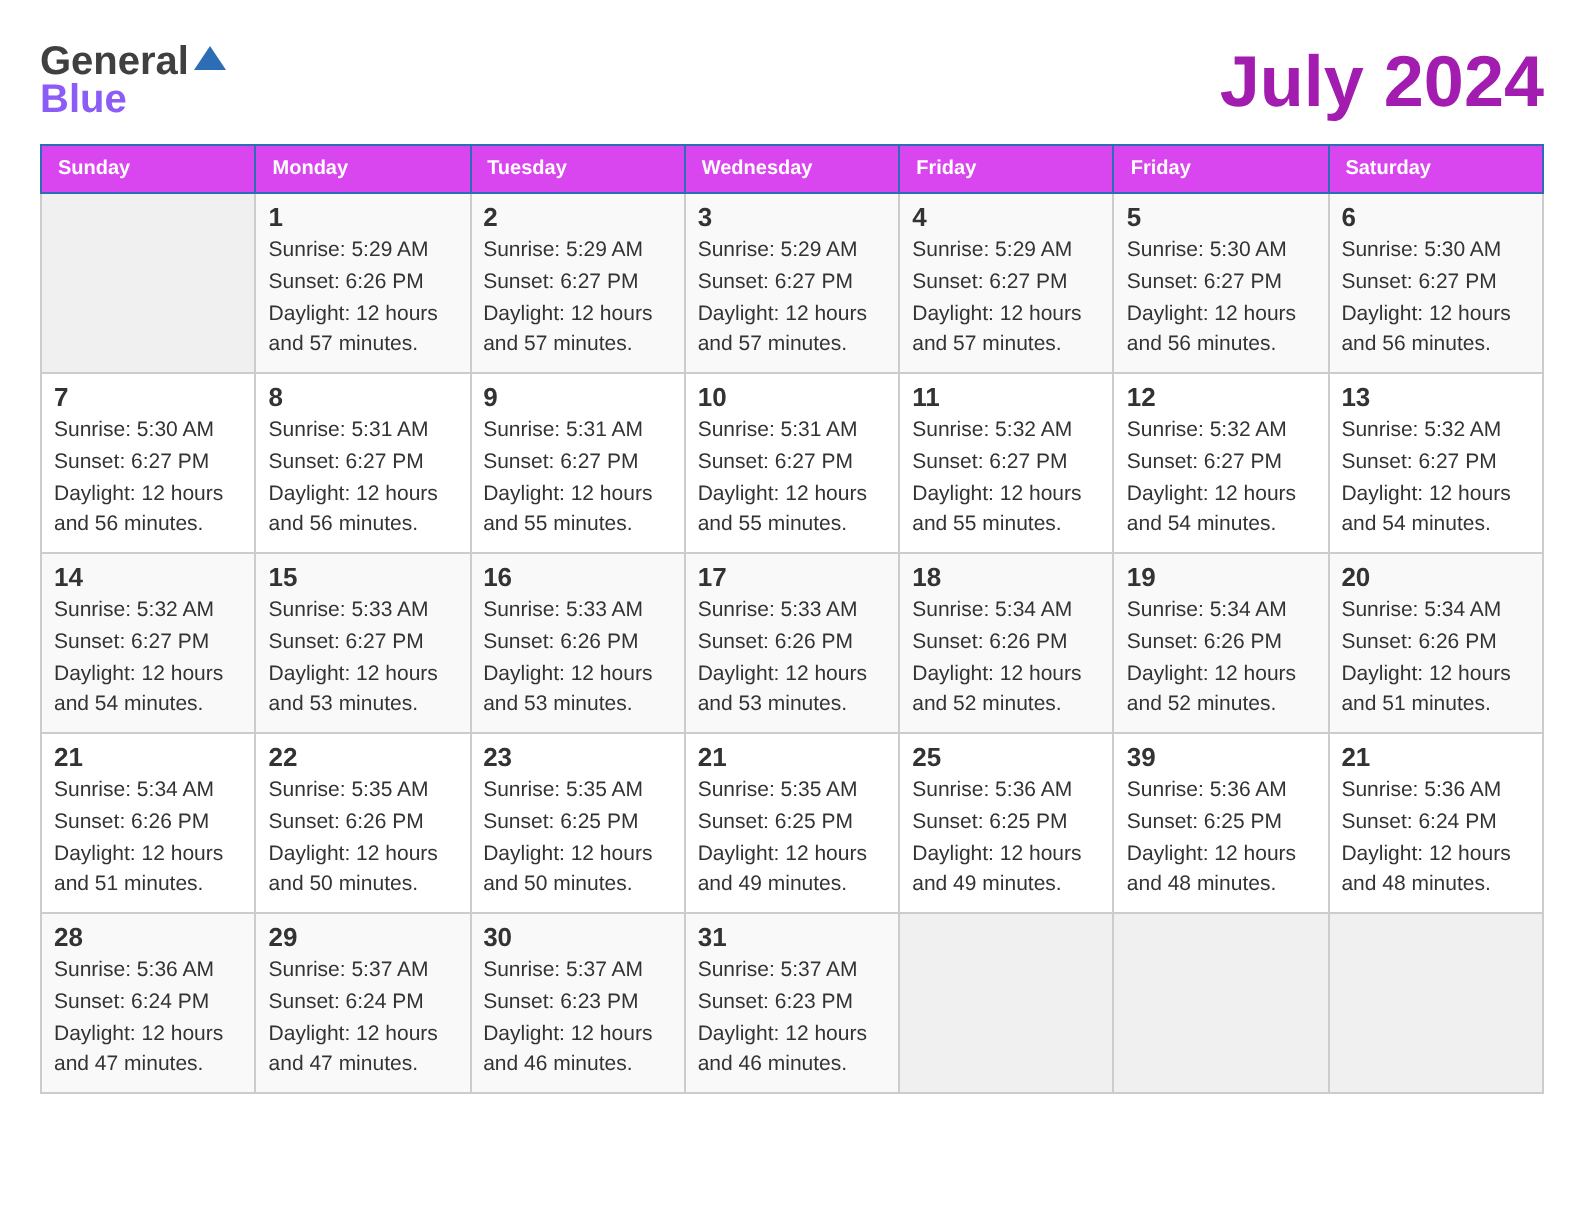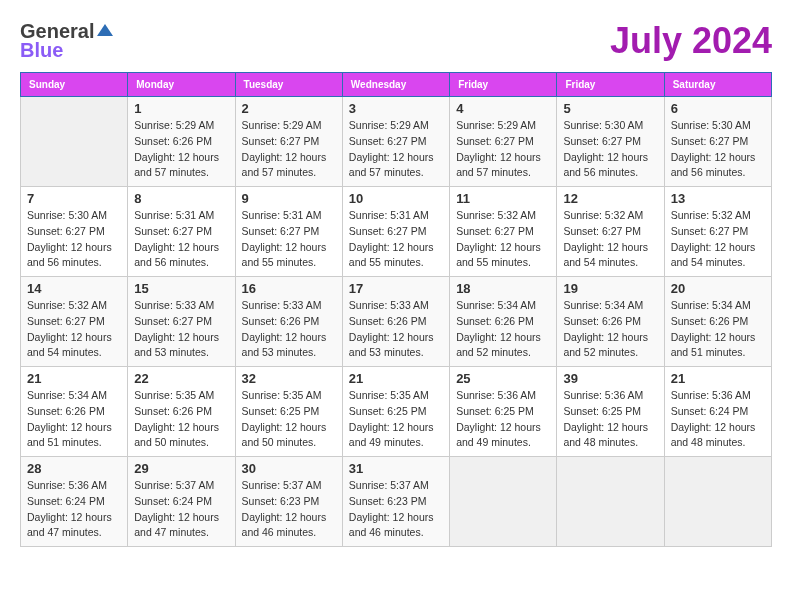--- a/index.html
+++ b/index.html
@@ -269,21 +269,21 @@
 and 51 minutes.</div>
         </td>
         <td>
           <span class="day-num">22</span>
           <div class="day-info" style="white-space: pre-line;">Sunrise: 5:35 AM
 Sunset: 6:26 PM
 Daylight: 12 hours
 and 50 minutes.</div>
         </td>
         <td>
-          <span class="day-num">32</span>
+          <span class="day-num">23</span>
           <div class="day-info" style="white-space: pre-line;">Sunrise: 5:35 AM
 Sunset: 6:25 PM
 Daylight: 12 hours
 and 50 minutes.</div>
         </td>
         <td>
           <span class="day-num">21</span>
           <div class="day-info" style="white-space: pre-line;">Sunrise: 5:35 AM
 Sunset: 6:25 PM
 Daylight: 12 hours

